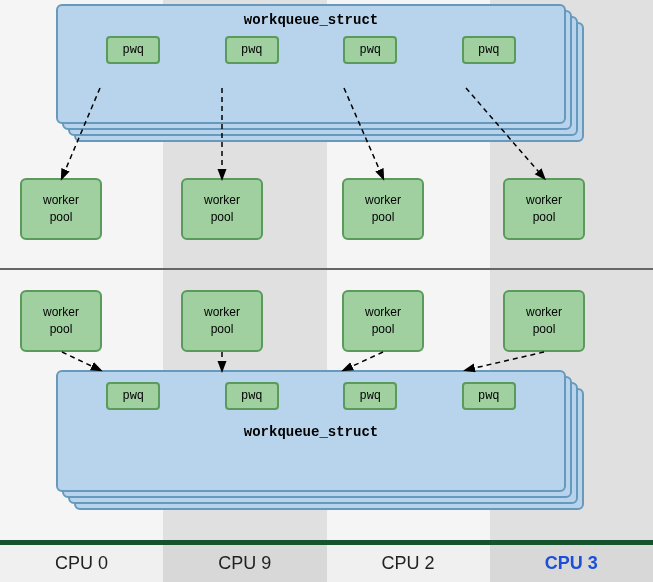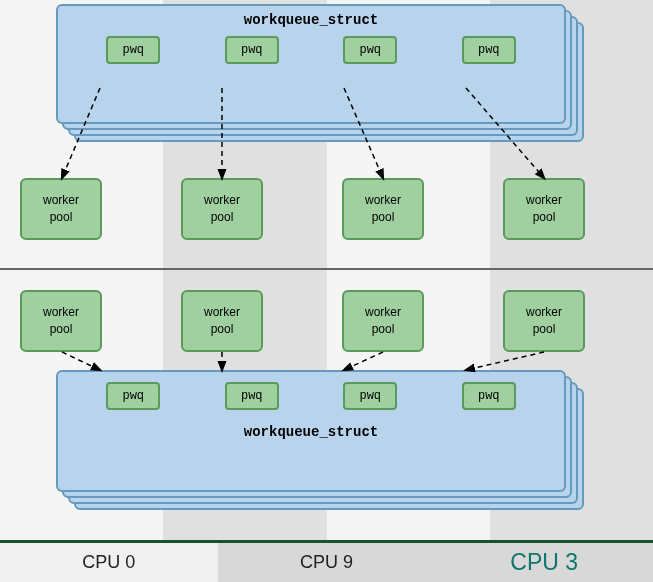--- a/index.html
+++ b/index.html
@@ -137,18 +137,19 @@
 
       <line x1="222" y1="82" x2="222" y2="100" stroke="#000" stroke-width="1.5" stroke-dasharray="5,4" marker-end="url(#arrow2)"></line>
 
       <line x1="383" y1="82" x2="344" y2="100" stroke="#000" stroke-width="1.5" stroke-dasharray="5,4" marker-end="url(#arrow2)"></line>
 
       <line x1="544" y1="82" x2="466" y2="100" stroke="#000" stroke-width="1.5" stroke-dasharray="5,4" marker-end="url(#arrow2)"></line>
     </svg>
 
   </div>
 
-  <div style="width:653px;height:42px;display:flex;background:#e8e8e8;border-top:3px solid #14532d;">
+  <div style="width:653px;height:42px;display:flex;background:#e8e8e8;border-top:5px solid #14532d;">
     <div style="flex:1;display:flex;align-items:center;justify-content:center;background:#f0f0f0;font-size:18px;color:#222;">CPU 0</div>
     <div style="flex:1;display:flex;align-items:center;justify-content:center;background:#d8d8d8;font-size:18px;color:#222;">CPU 9</div>
-    <div style="flex:1;display:flex;align-items:center;justify-content:center;background:#d8d8d8;font-size:23px;color:#0f766e;">CPU 3</div>
+    <div style="flex:1;display:flex;align-items:center;justify-content:center;background:#f0f0f0;font-size:18px;color:#222;">CPU 2</div>
+    <div style="flex:1;display:flex;align-items:center;justify-content:center;background:#d8d8d8;font-size:18px;color:#1d4ed8;font-weight:bold;">CPU 3</div>
   </div>
 </div>
 
 </body></html>

